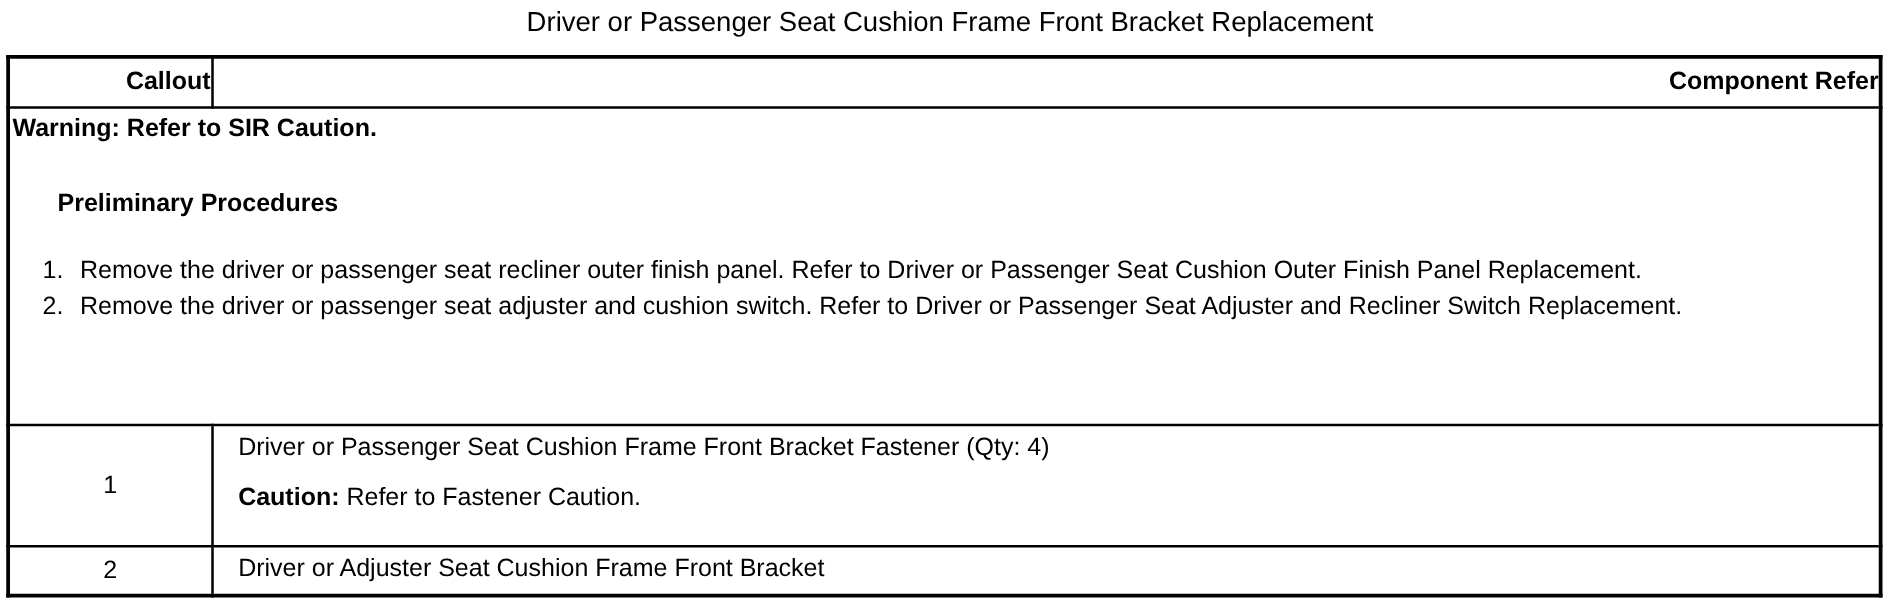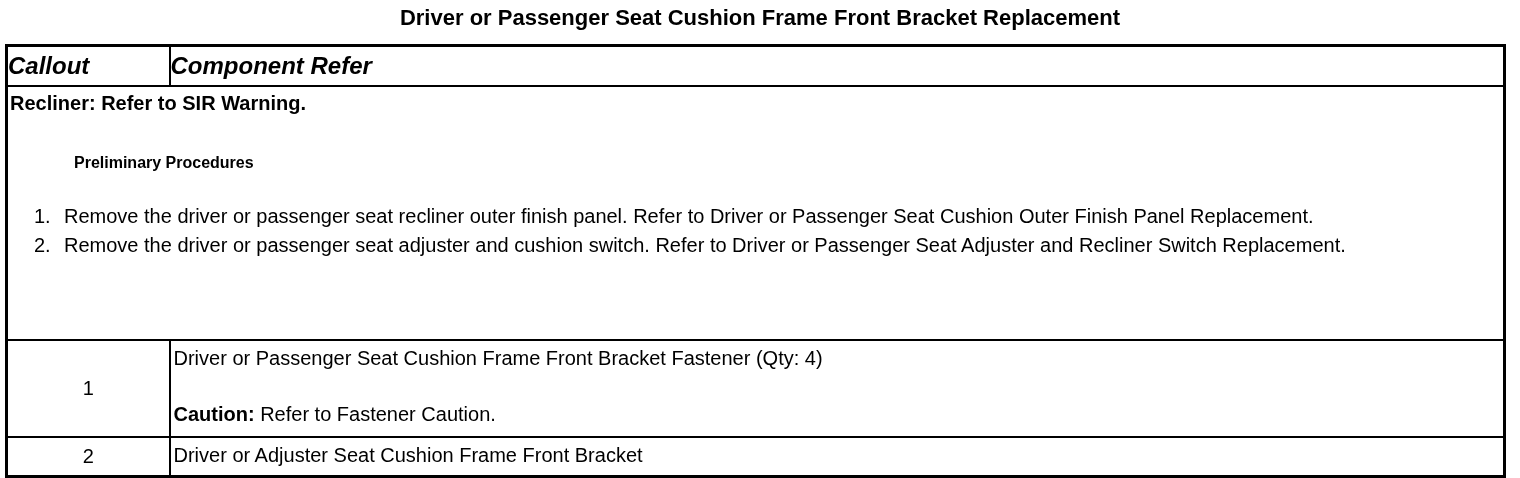--- a/index.html
+++ b/index.html
@@ -14,64 +14,63 @@
     overflow: hidden;
     font-family: "Liberation Sans", sans-serif;
     color: #000000;
   }
   .title {
     position: absolute;
     top: 5px;
     left: 0;
     width: 100%;
     text-align: center;
-    font-weight: bold;
+    font-weight: normal;
     font-size: 22px;
     line-height: 26px;
   }
   table.doc-table {
     position: absolute;
     top: 44px;
     left: 5px;
     width: 1501px;
     border-collapse: collapse;
     table-layout: fixed;
     border: 3px solid #000000;
     font-size: 20px;
   }
   col.col-callout { width: 163px; }
   .doc-table th, .doc-table td {
     border: 2px solid #000000;
     padding: 0;
   }
   .doc-table th {
     font-weight: bold;
-    font-size: 24px;
-    text-align: left;
+    font-size: 20px;
+    text-align: right;
     vertical-align: middle;
-    font-style: italic;
   }
   tr.r-header { height: 40px; }
   tr.r-row1   { height: 97px; }
   tr.r-row2   { height: 40px; }
   td.preamble {
     height: 240px;
     vertical-align: top;
     padding: 4px 8px 8px 2px;
   }
   .warning {
     font-weight: bold;
     font-size: 20px;
     line-height: 24px;
   }
   .prelim {
     font-weight: bold;
-    font-size: 16px;
+    font-size: 20px;
     margin-top: 36px;
-    margin-left: 64px;
+    margin-left: 36px;
     line-height: 24px;
   }
   .steps {
     margin-top: 27px;
     padding-right: 16px;
   }
   .step {
     display: flex;
     line-height: 29px;
   }
@@ -81,45 +80,45 @@
     margin-left: 24px;
   }
   .step-text { flex: 1; }
   td.callout-cell {
     text-align: center;
     vertical-align: middle;
     font-size: 20px;
   }
   td.component-cell {
     vertical-align: top;
-    padding: 5px 8px 8px 3px;
+    padding: 5px 8px 8px 20px;
     line-height: 24px;
   }
-  .caution { margin-top: 32px; }
+  .caution { margin-top: 16px; }
   .bold { font-weight: bold; }
 </style>
 </head>
 <body>
 
 <div class="title">Driver or Passenger Seat Cushion Frame Front Bracket Replacement</div>
 
 <table class="doc-table">
   <colgroup>
     <col class="col-callout">
     <col>
   </colgroup>
   <tbody>
     <tr class="r-header">
       <th>Callout</th>
       <th>Component Refer</th>
     </tr>
 
     <tr>
       <td colspan="2" class="preamble">
-        <div class="warning">Recliner: Refer to SIR Warning.</div>
+        <div class="warning">Warning: Refer to SIR Caution.</div>
         <div class="prelim">Preliminary Procedures</div>
         <div class="steps">
           <div class="step">
             <span class="step-num">1.</span>
             <span class="step-text">Remove the driver or passenger seat recliner outer finish panel. Refer to Driver or Passenger Seat Cushion Outer Finish Panel Replacement.</span>
           </div>
           <div class="step">
             <span class="step-num">2.</span>
             <span class="step-text">Remove the driver or passenger seat adjuster and cushion switch. Refer to Driver or Passenger Seat Adjuster and Recliner Switch Replacement.</span>
           </div>

